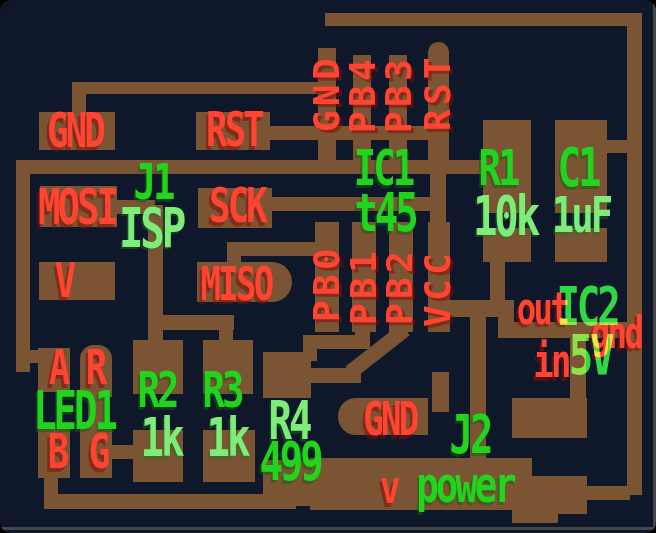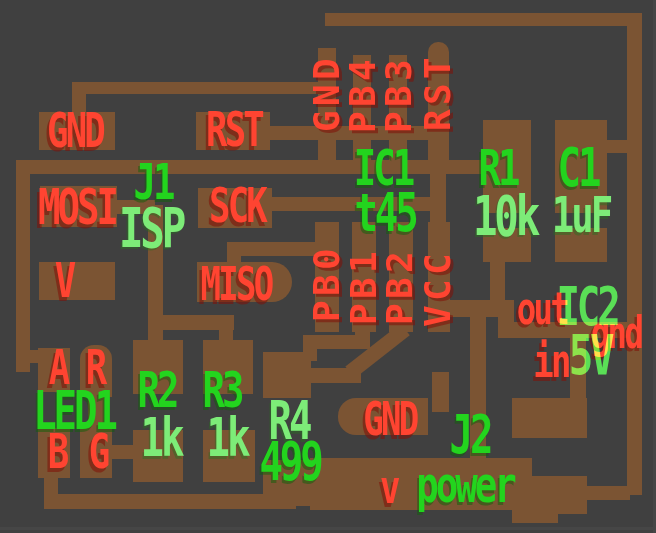--- a/index.html
+++ b/index.html
@@ -1,17 +1,17 @@
 <!DOCTYPE html>
 <html><head>
 <meta charset="utf-8">
 <style>
   html,body{margin:0;padding:0;background:#000;}
-  #board{position:relative;width:656px;height:533px;background:#404040;overflow:hidden;
-         font-family:"DejaVu Sans Mono","Liberation Mono",monospace;}
+  #board{position:relative;width:656px;height:533px;background:#0f172a;overflow:hidden;
+         font-family:"DejaVu Sans Mono","Liberation Mono",monospace;border-radius:11px;}
   .cu{position:absolute;background:#7b5433;}
   .silk{position:absolute;font-weight:bold;white-space:pre;line-height:1;
         transform:translate(-50%,-50%) scale(0.85,1.15);letter-spacing:-0.08em;}
   .silk.vert{transform:translate(-50%,-50%) rotate(-90deg);letter-spacing:0.12em;}
   .silk.red{color:#ff4431;text-shadow:-3px 3px 0 rgba(130,15,5,0.55);}
   .silk.green{color:#23d41e;text-shadow:-2px 2px 0 rgba(15,95,10,0.5);}
   .silk.greenLight{color:#7dec78;text-shadow:-2px 2px 0 rgba(40,110,30,0.45);}
   .silk.blend{mix-blend-mode:screen;text-shadow:none;}
   .edge{position:absolute;background:#464646;}
 </style>

